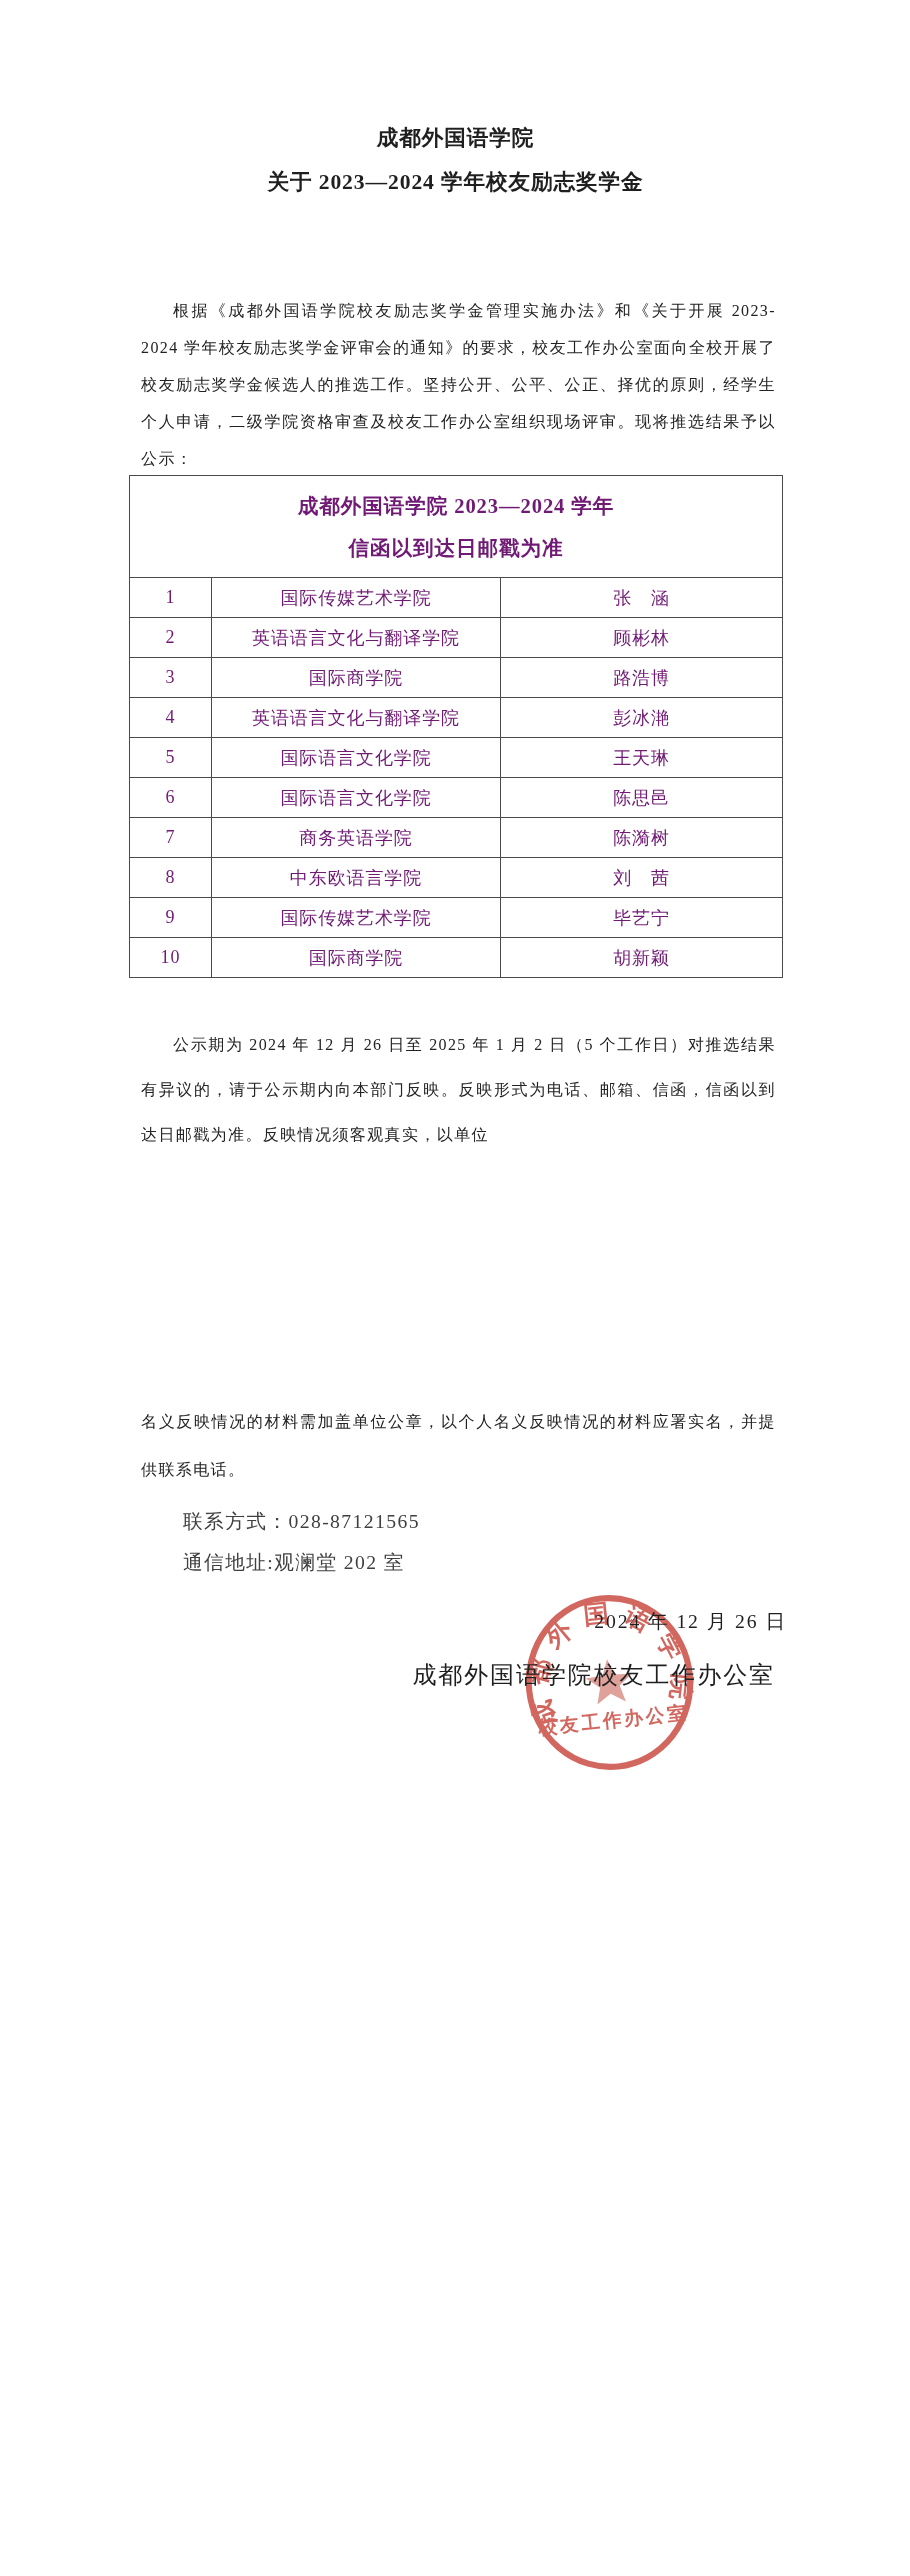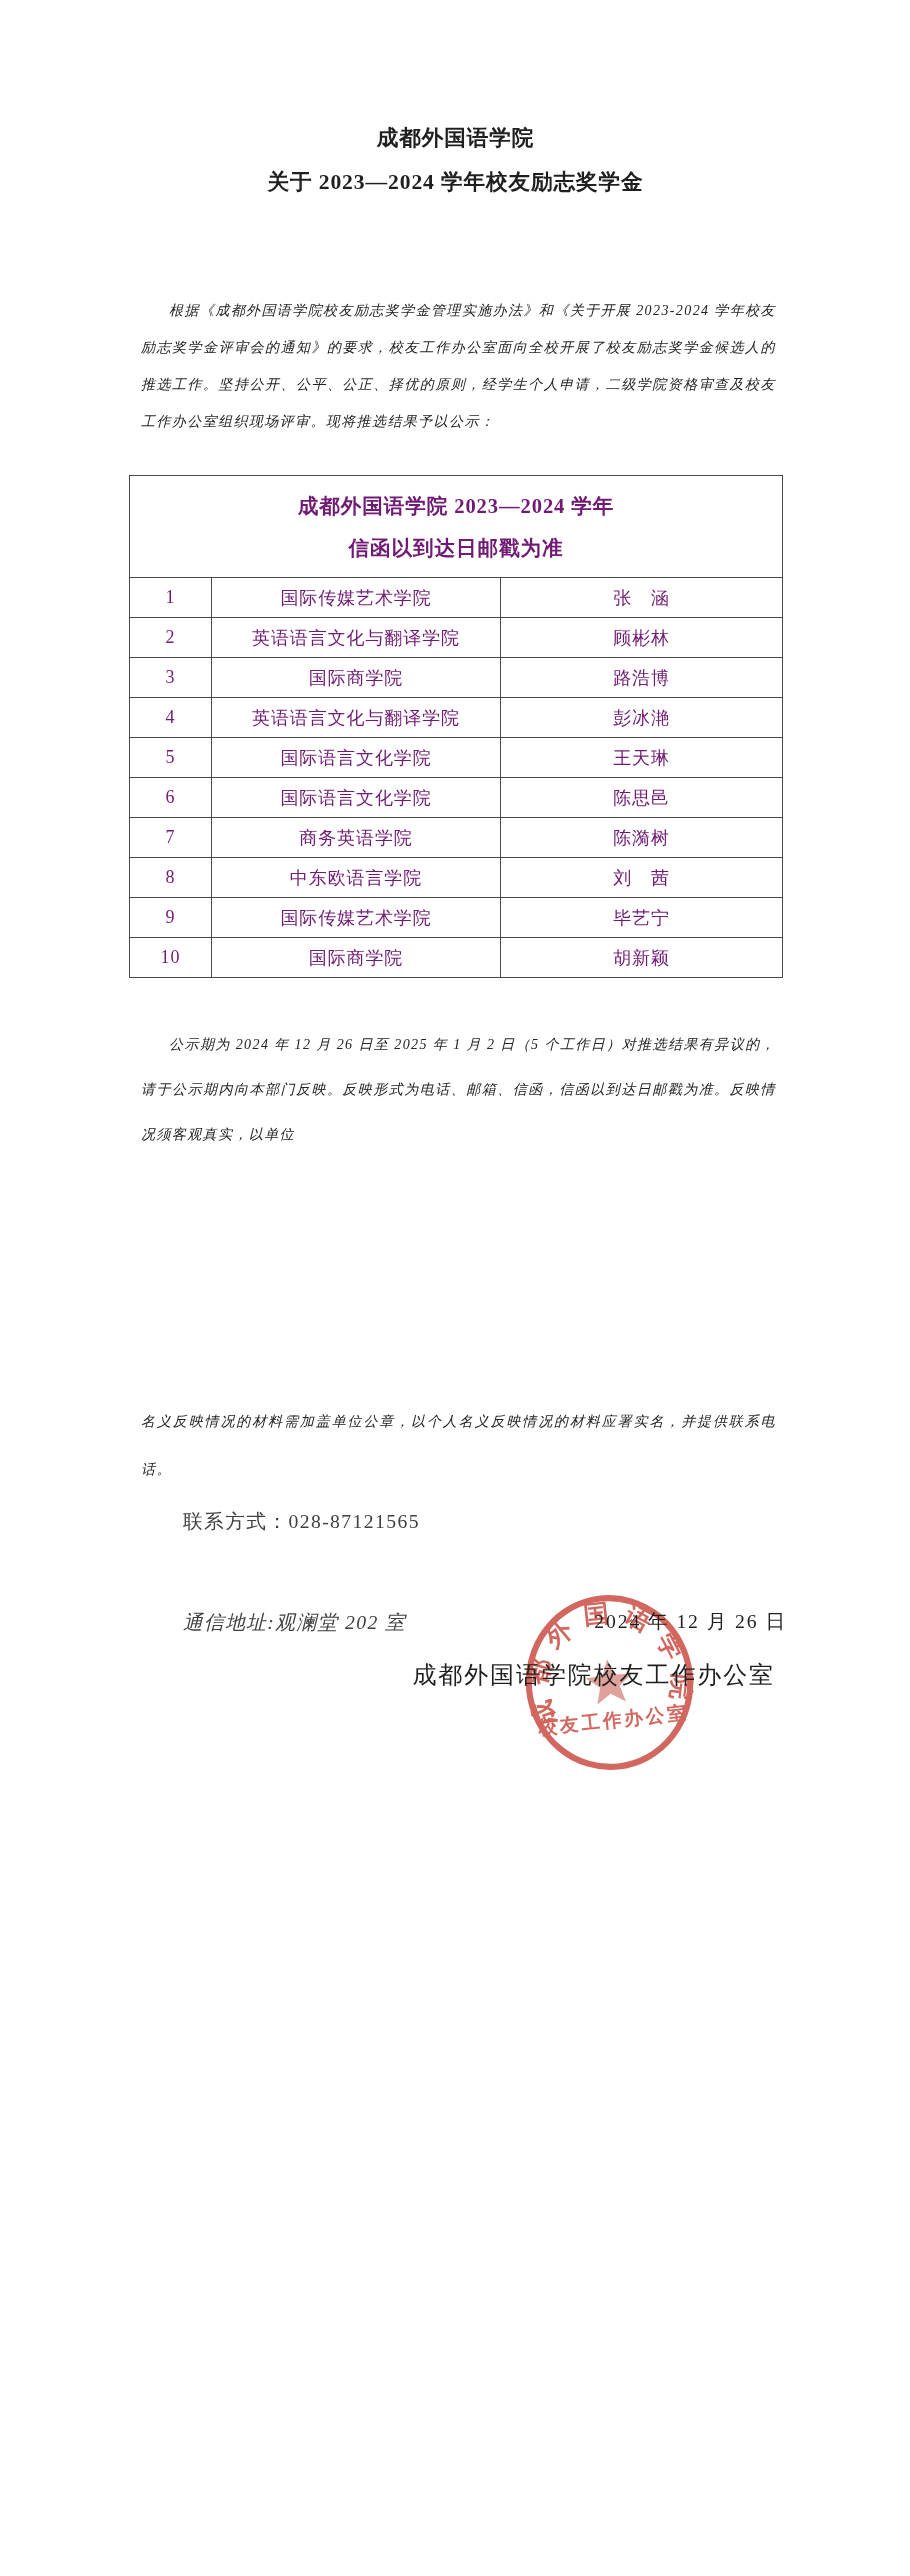--- a/index.html
+++ b/index.html
@@ -7,30 +7,30 @@
     width:911px;height:2576px;position:relative;
     font-family:"Liberation Serif","DejaVu Serif",serif;
     color:#1f1f1f;
   }
   .abs{position:absolute;}
   .doc-title{
     top:116px;left:0;width:911px;text-align:center;
     font-weight:700;font-size:21.6px;line-height:44px;letter-spacing:0.9px;
   }
   .para{
-    left:141px;width:635px;font-size:14px;letter-spacing:1.4px;
-    text-align:justify;color:#232323;font-style:italic;
+    left:141px;width:635px;font-size:16px;letter-spacing:1.4px;
+    text-align:justify;color:#232323;
   }
   .para.indent{text-indent:2em;}
   #para1{top:292px;line-height:37px;}
   #para2a{top:1022px;line-height:45px;}
   #para2b{top:1398px;line-height:48px;}
   .contact{left:183px;font-size:19.7px;line-height:26px;letter-spacing:1.4px;color:#404040;}
   #contact-phone{top:1508px;}
-  #contact-address{top:1609px;font-style:italic;}
+  #contact-address{top:1549px;}
   #sign-line{top:1659px;left:0;width:775px;text-align:right;font-size:24px;letter-spacing:1.9px;z-index:3;}
   #date-line{top:1608px;left:450px;width:337px;text-align:right;font-size:19.7px;letter-spacing:1.9px;z-index:3;}
 
   table.roster{
     position:absolute;top:475px;left:129px;width:653px;
     border-collapse:collapse;table-layout:fixed;
     border:1.9px solid #3c3c3c;
   }
   table.roster td,table.roster th{
     border:0.9px solid #4a4a4a;text-align:center;vertical-align:middle;

